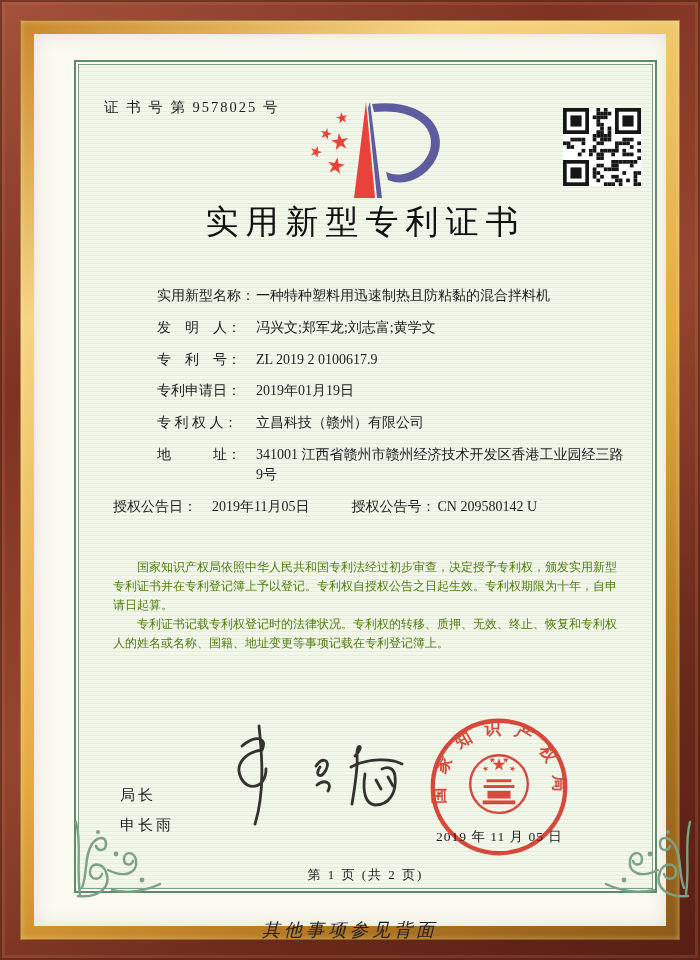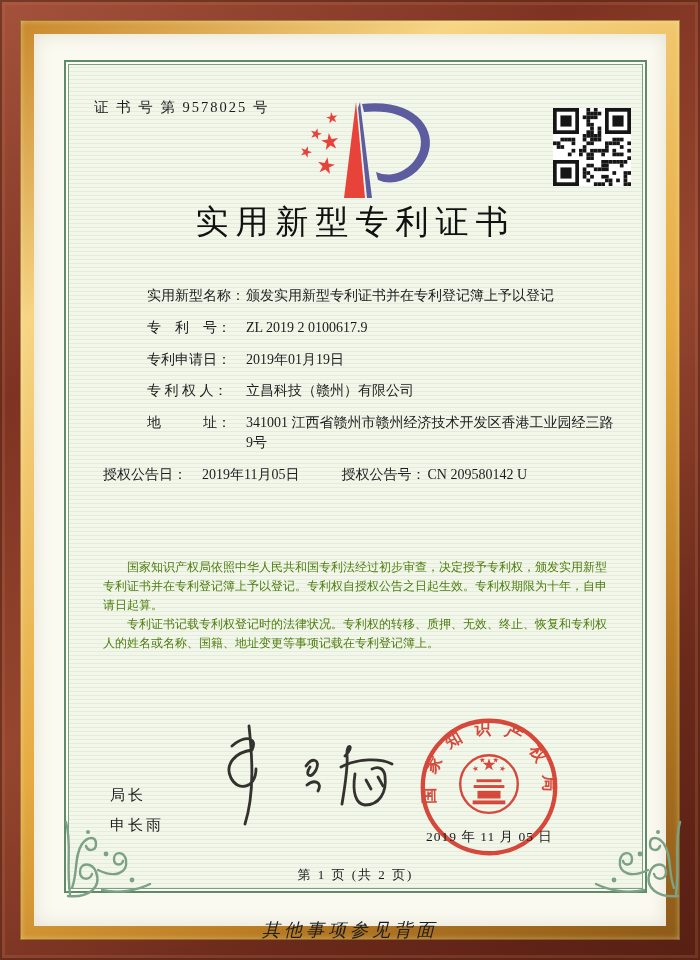--- a/index.html
+++ b/index.html
@@ -8,21 +8,21 @@
 
   .frame{width:700px;height:960px;padding:20px;
     background:linear-gradient(145deg,#a4523c 0%,#7e3322 28%,#96462f 52%,#6b2a1b 78%,#571f13 100%);
     box-shadow:inset 0 0 0 2px rgba(58,18,8,.45), inset 0 0 0 5px rgba(190,110,80,.25);}
   .gold{width:100%;height:100%;padding:14px;
     background:linear-gradient(145deg,#c9882c 0%,#f6d584 22%,#e6ab42 55%,#b97c24 78%,#8d5a18 100%);
     box-shadow:inset 0 0 0 1px rgba(90,55,10,.5), inset 0 0 6px rgba(255,240,190,.6);}
   .paper{position:relative;width:100%;height:100%;background:#fbfaf1;
     box-shadow:inset 0 0 18px rgba(120,110,70,.18);}
 
-  .cert-area{position:absolute;left:30px;top:26px;width:583px;height:833px;
+  .cert-area{position:absolute;left:40px;top:26px;width:583px;height:833px;
     border:2px solid #5f8c68;background:#fdfdf6;}
   .cert-area::before{content:'';position:absolute;inset:2px;border:1px solid #7aa183;
     background:#f3f7ea;
     background-image:repeating-linear-gradient(0deg,rgba(150,185,150,.16) 0 1px,transparent 1px 4px);
     pointer-events:none;}
   .cert-area > *{position:absolute;z-index:1;}
 
   .cert-number{left:28px;top:36px;font-size:14.5px;letter-spacing:2px;}
 
   .logo{left:208px;top:30px;}
@@ -200,21 +200,25 @@
             <rect x="0" y="52" width="26" height="26" fill="#161616"></rect>
             <rect x="3.7142857142857144" y="55.714285714285715" width="18.571428571428573" height="18.571428571428573" fill="#fff"></rect>
             <rect x="7.428571428571429" y="59.42857142857143" width="11.142857142857142" height="11.142857142857142" fill="#161616"></rect>
           </svg>
 
       <div class="cert-title">实用新型专利证书</div>
 
       <div class="fields">
         <div class="field-row">
           <span class="field-label">实用新型名称：</span>
-          <span class="field-value">颁发实用新型专利证书并在专利登记簿上予以登记</span>
+          <span class="field-value">一种特种塑料用迅速制热且防粘黏的混合拌料机</span>
+        </div>
+        <div class="field-row">
+          <span class="field-label">发　明　人：</span>
+          <span class="field-value">冯兴文;郑军龙;刘志富;黄学文</span>
         </div>
         <div class="field-row">
           <span class="field-label">专　利　号：</span>
           <span class="field-value">ZL 2019 2 0100617.9</span>
         </div>
         <div class="field-row">
           <span class="field-label">专利申请日：</span>
           <span class="field-value">2019年01月19日</span>
         </div>
         <div class="field-row">

